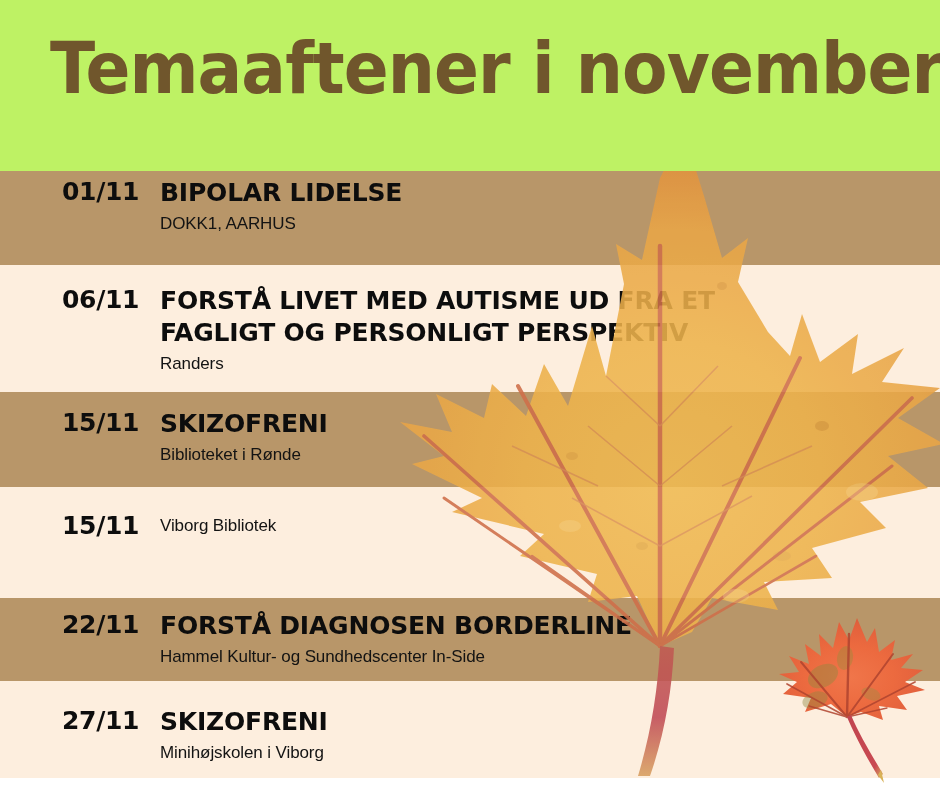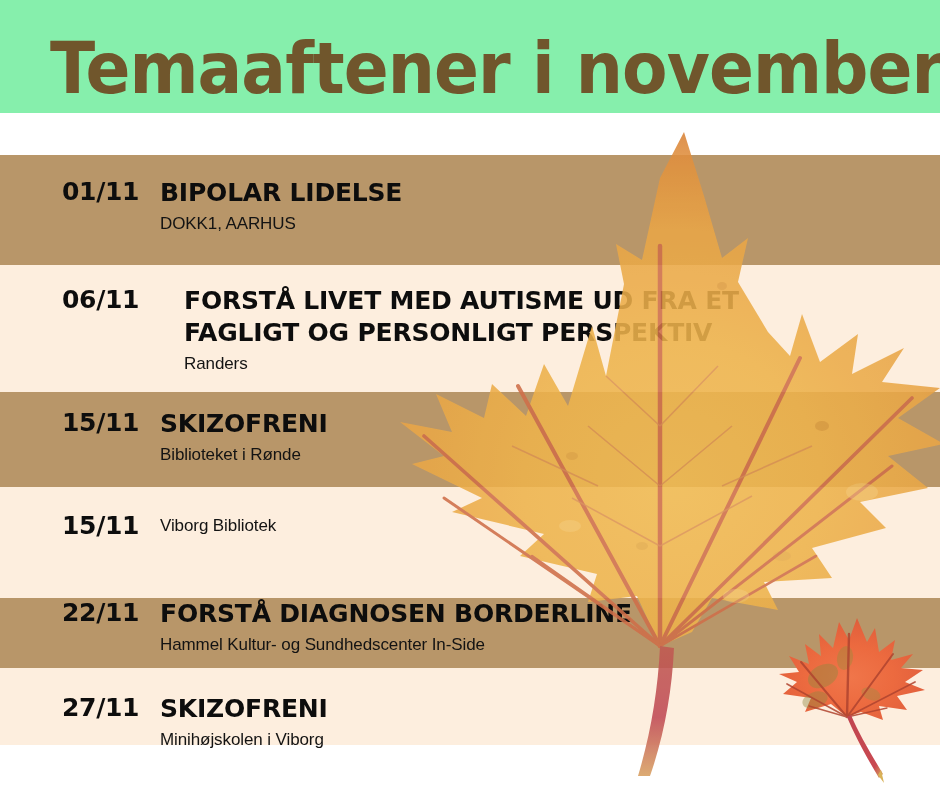--- a/index.html
+++ b/index.html
@@ -17,22 +17,22 @@
     background: #ffffff;
     overflow: hidden;
   }
 
   
   .title-area {
     position: absolute;
     left: 0;
     top: 0;
     width: 940px;
-    height: 113px;
-    background: #86efac;
+    height: 171px;
+    background: #bef264;
     z-index: 5;
   }
   .poster-title {
     position: absolute;
     left: 50px;
     top: 25px;
     font-family: "DejaVu Sans", sans-serif;
     font-weight: 700;
     font-size: 72px;
     letter-spacing: -1px;
@@ -93,25 +93,25 @@
     font-weight: 400;
     font-size: 17px;
     line-height: 28px;
     color: #131313;
     margin-top: 1px;
     letter-spacing: -0.1px;
   }
 
   
   .r0 { top: 0px;   height: 110px; padding-top: 22px; }
-  .r1 { top: 110px; height: 127px; padding-top: 20px; gap: 24px; }
+  .r1 { top: 110px; height: 127px; padding-top: 20px; }
   .r2 { top: 237px; height: 95px;  padding-top: 16px; }
   .r3 { top: 332px; height: 111px; padding-top: 24px; }
-  .r4 { top: 443px; height: 85px;  }
-  .r5 { top: 513px; height: 77px; padding-top: 25px; }
+  .r4 { top: 443px; height: 85px;  padding-top: 12px; }
+  .r5 { top: 526px; height: 97px; padding-top: 25px; }
 
   
   .leaf-big {
     position: absolute;
     left: 392px;
     top: 126px;
     width: 556px;
     height: 650px;
     z-index: 3;
     pointer-events: none;

